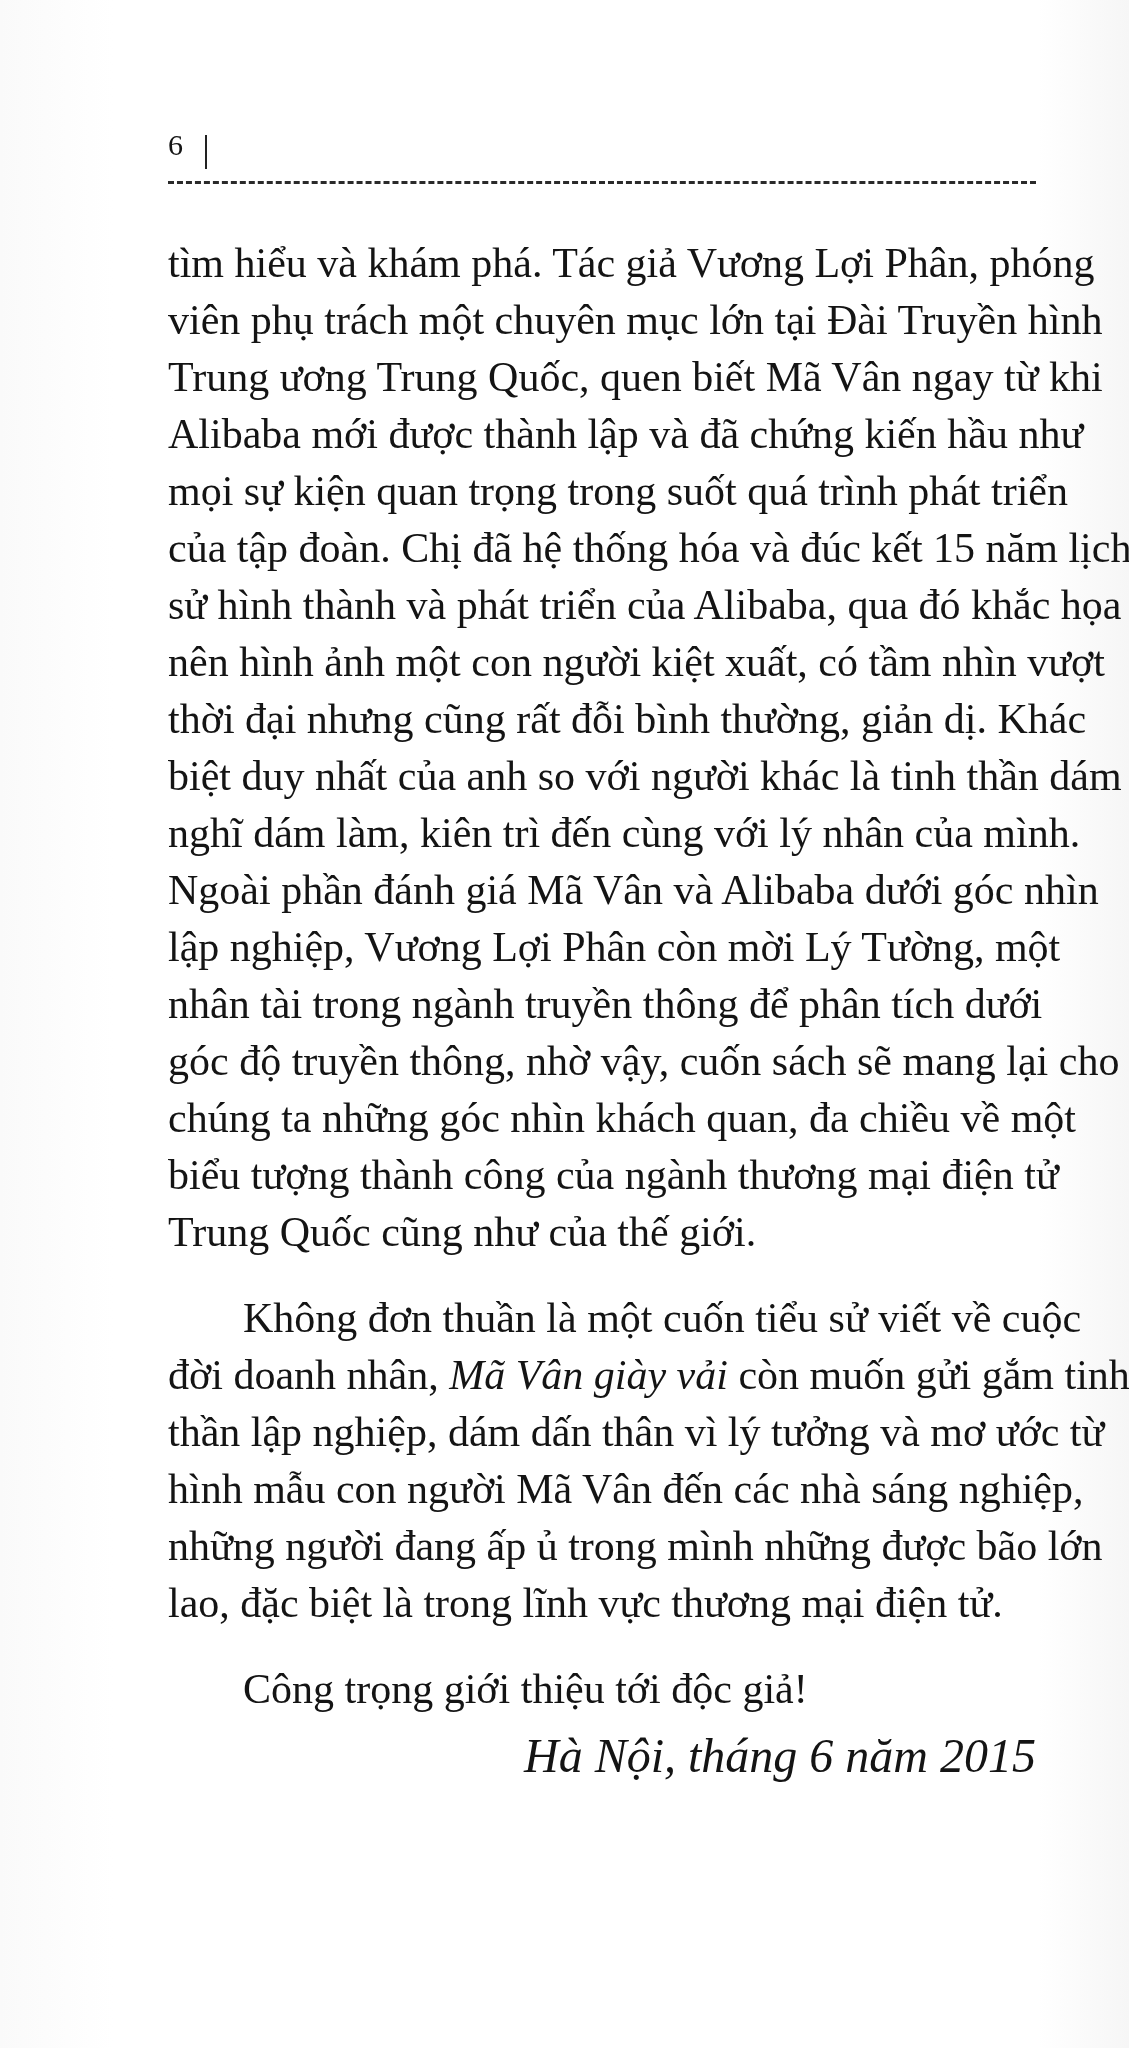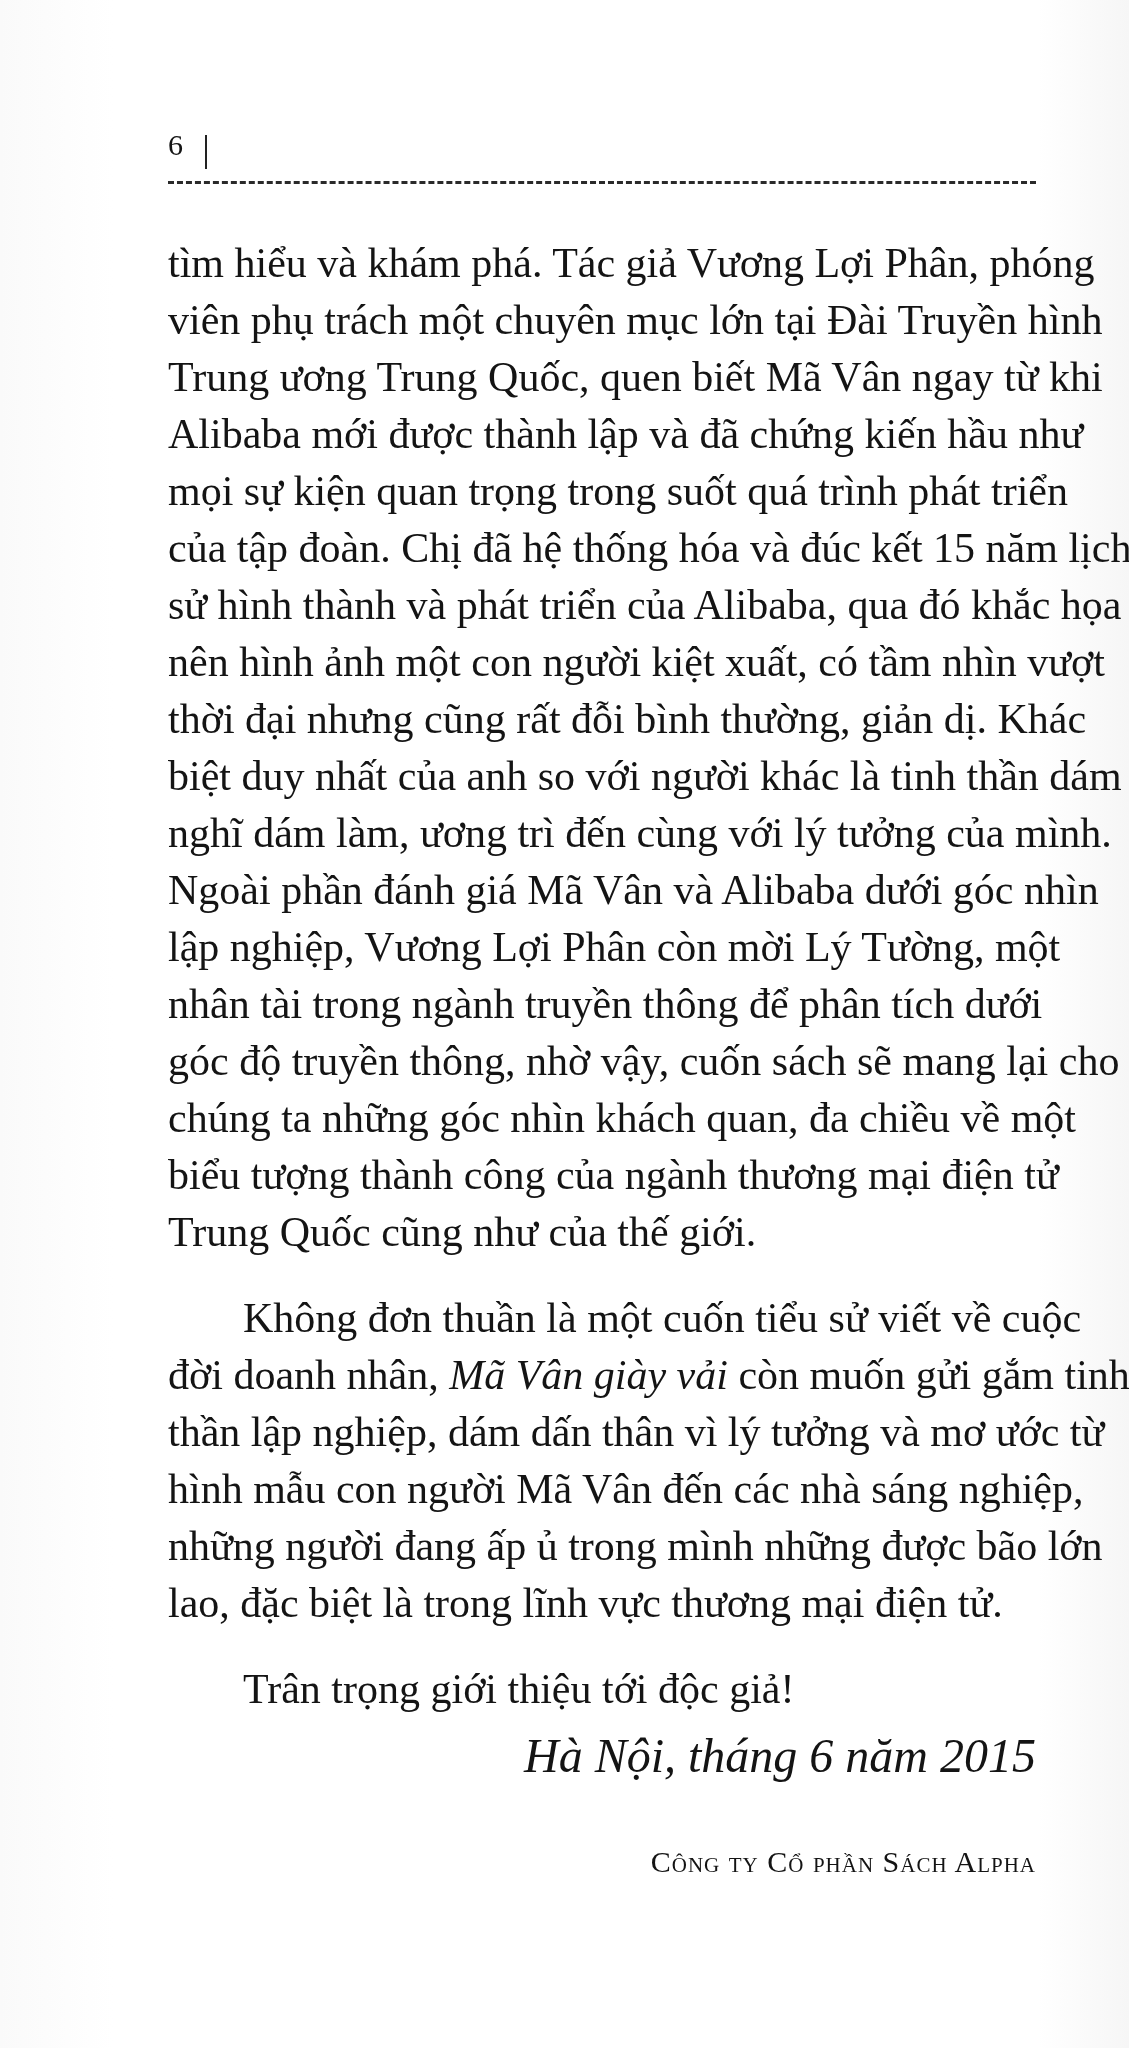--- a/index.html
+++ b/index.html
@@ -42,34 +42,33 @@
     <div class="line" style="top:241px">tìm hiểu và khám phá. Tác giả Vương Lợi Phân, phóng</div>
     <div class="line" style="top:298px">viên phụ trách một chuyên mục lớn tại Đài Truyền hình</div>
     <div class="line" style="top:355px">Trung ương Trung Quốc, quen biết Mã Vân ngay từ khi</div>
     <div class="line" style="top:412px">Alibaba mới được thành lập và đã chứng kiến hầu như</div>
     <div class="line" style="top:469px">mọi sự kiện quan trọng trong suốt quá trình phát triển</div>
     <div class="line" style="top:526px">của tập đoàn. Chị đã hệ thống hóa và đúc kết 15 năm lịch</div>
     <div class="line" style="top:583px">sử hình thành và phát triển của Alibaba, qua đó khắc họa</div>
     <div class="line" style="top:640px">nên hình ảnh một con người kiệt xuất, có tầm nhìn vượt</div>
     <div class="line" style="top:697px">thời đại nhưng cũng rất đỗi bình thường, giản dị. Khác</div>
     <div class="line" style="top:754px">biệt duy nhất của anh so với người khác là tinh thần dám</div>
-    <div class="line" style="top:811px">nghĩ dám làm, ương trì đến cùng với lý tưởng của mình.</div>
+    <div class="line" style="top:811px">nghĩ dám làm, kiên trì đến cùng với lý nhân của mình.</div>
     <div class="line" style="top:868px">Ngoài phần đánh giá Mã Vân và Alibaba dưới góc nhìn</div>
     <div class="line" style="top:925px">lập nghiệp, Vương Lợi Phân còn mời Lý Tường, một</div>
     <div class="line" style="top:982px">nhân tài trong ngành truyền thông để phân tích dưới</div>
     <div class="line" style="top:1039px">góc độ truyền thông, nhờ vậy, cuốn sách sẽ mang lại cho</div>
     <div class="line" style="top:1096px">chúng ta những góc nhìn khách quan, đa chiều về một</div>
     <div class="line" style="top:1153px">biểu tượng thành công của ngành thương mại điện tử</div>
     <div class="line last" style="top:1210px">Trung Quốc cũng như của thế giới.</div>
 
     <div class="line indent" style="top:1296px">Không đơn thuần là một cuốn tiểu sử viết về cuộc</div>
     <div class="line" style="top:1353px"><span>đời doanh nhân, </span><i>Mã Vân giày vải</i><span> còn muốn gửi gắm tinh</span></div>
     <div class="line" style="top:1410px">thần lập nghiệp, dám dấn thân vì lý tưởng và mơ ước từ</div>
     <div class="line" style="top:1467px">hình mẫu con người Mã Vân đến các nhà sáng nghiệp,</div>
     <div class="line" style="top:1524px">những người đang ấp ủ trong mình những được bão lớn</div>
     <div class="line last" style="top:1581px">lao, đặc biệt là trong lĩnh vực thương mại điện tử.</div>
 
-    <div class="line indent last" style="top:1667px">Trân trọng giới thiệu tới độc giả!</div>
+    <div class="line indent last" style="top:1667px">Công trọng giới thiệu tới độc giả!</div>
   </div>
 
   <div class="sig-date">Hà Nội, tháng 6 năm 2015</div>
-  <div class="sig-org">Công ty Cổ phần Sách Alpha</div>
 </div>
 
 </body></html>

